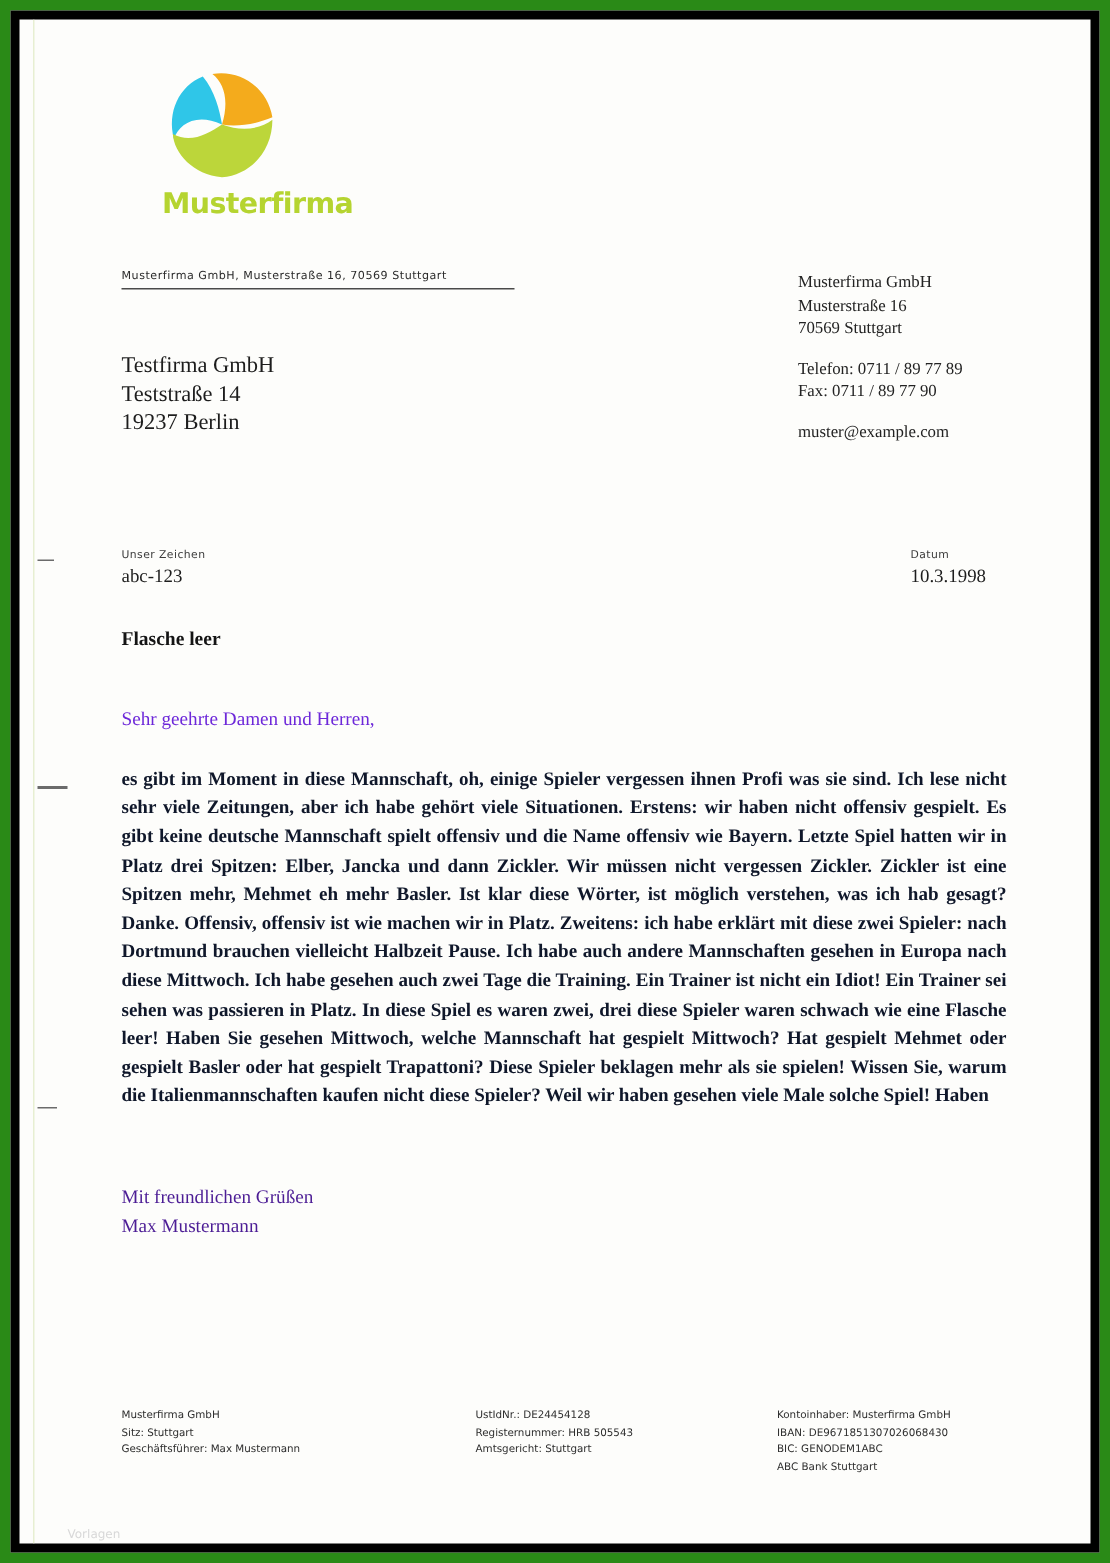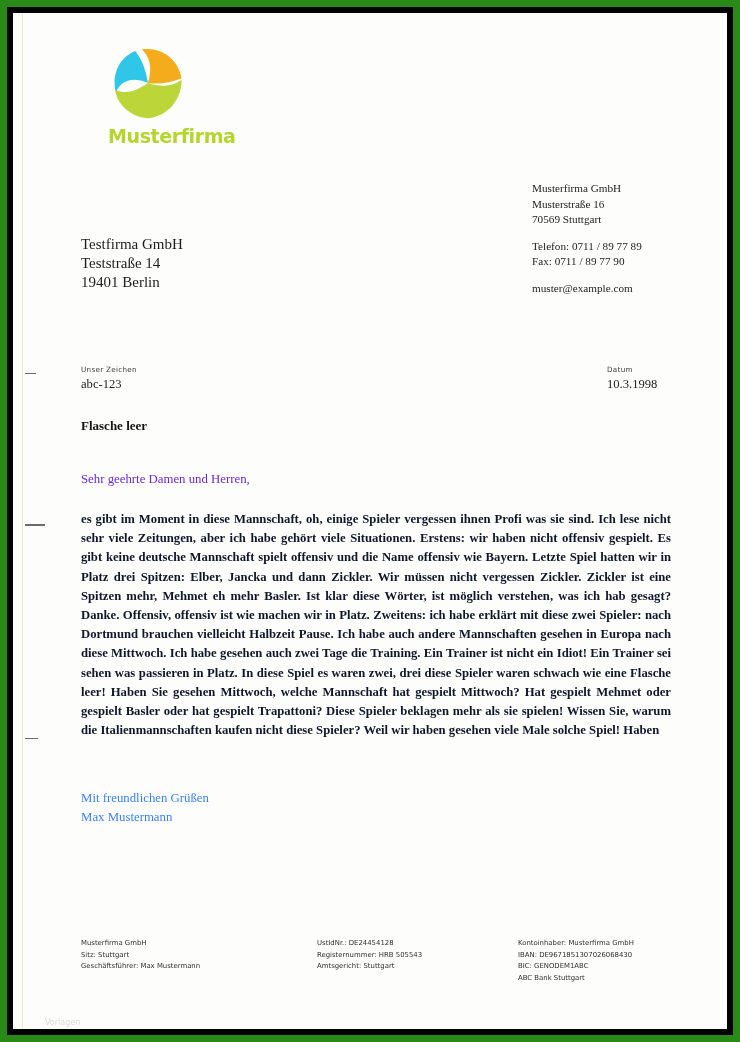--- a/index.html
+++ b/index.html
@@ -173,21 +173,21 @@
   }
   .body-text p { margin: 0; }
 
   
   .closing {
     position: absolute;
     left: 68px;
     top: 776px;
     font-size: 12.8px;
     line-height: 19px;
-    color: #3b82f6;
+    color: #4c1d95;
   }
 
   
   .footer {
     position: absolute;
     left: 68px;
     top: 925px;
     width: 600px;
     font-family: "DejaVu Sans", sans-serif;
     font-size: 6.9px;
@@ -230,25 +230,26 @@
 
             <path d="M50 50 C 56 30, 52 16, 42 8 C 66 4, 88 20, 92 44 C 78 50, 62 52, 50 50 Z" fill="#f4ab1c"></path>
 
             <path d="M50 50 C 66 56, 82 54, 92 46 C 92 72, 74 92, 50 94 C 26 92, 10 74, 9 58
                      C 24 66, 38 58, 50 50 Z" fill="#bcd63a"></path>
           </svg>
         </div>
         <div class="logo-word">Musterfirma</div>
       </div>
 
+      <div class="return-line">Musterfirma GmbH, Musterstraße 16, 70569 Stuttgart</div>
 
       <div class="recipient">
         <div>Testfirma GmbH</div>
         <div>Teststraße 14</div>
-        <div>19401 Berlin</div>
+        <div>19237 Berlin</div>
       </div>
 
       <div class="sender-info">
         <div>Musterfirma GmbH</div>
         <div>Musterstraße 16</div>
         <div>70569 Stuttgart</div>
         <div class="gap"></div>
         <div>Telefon: 0711 / 89 77 89</div>
         <div>Fax: 0711 / 89 77 90</div>
         <div class="gap"></div>

